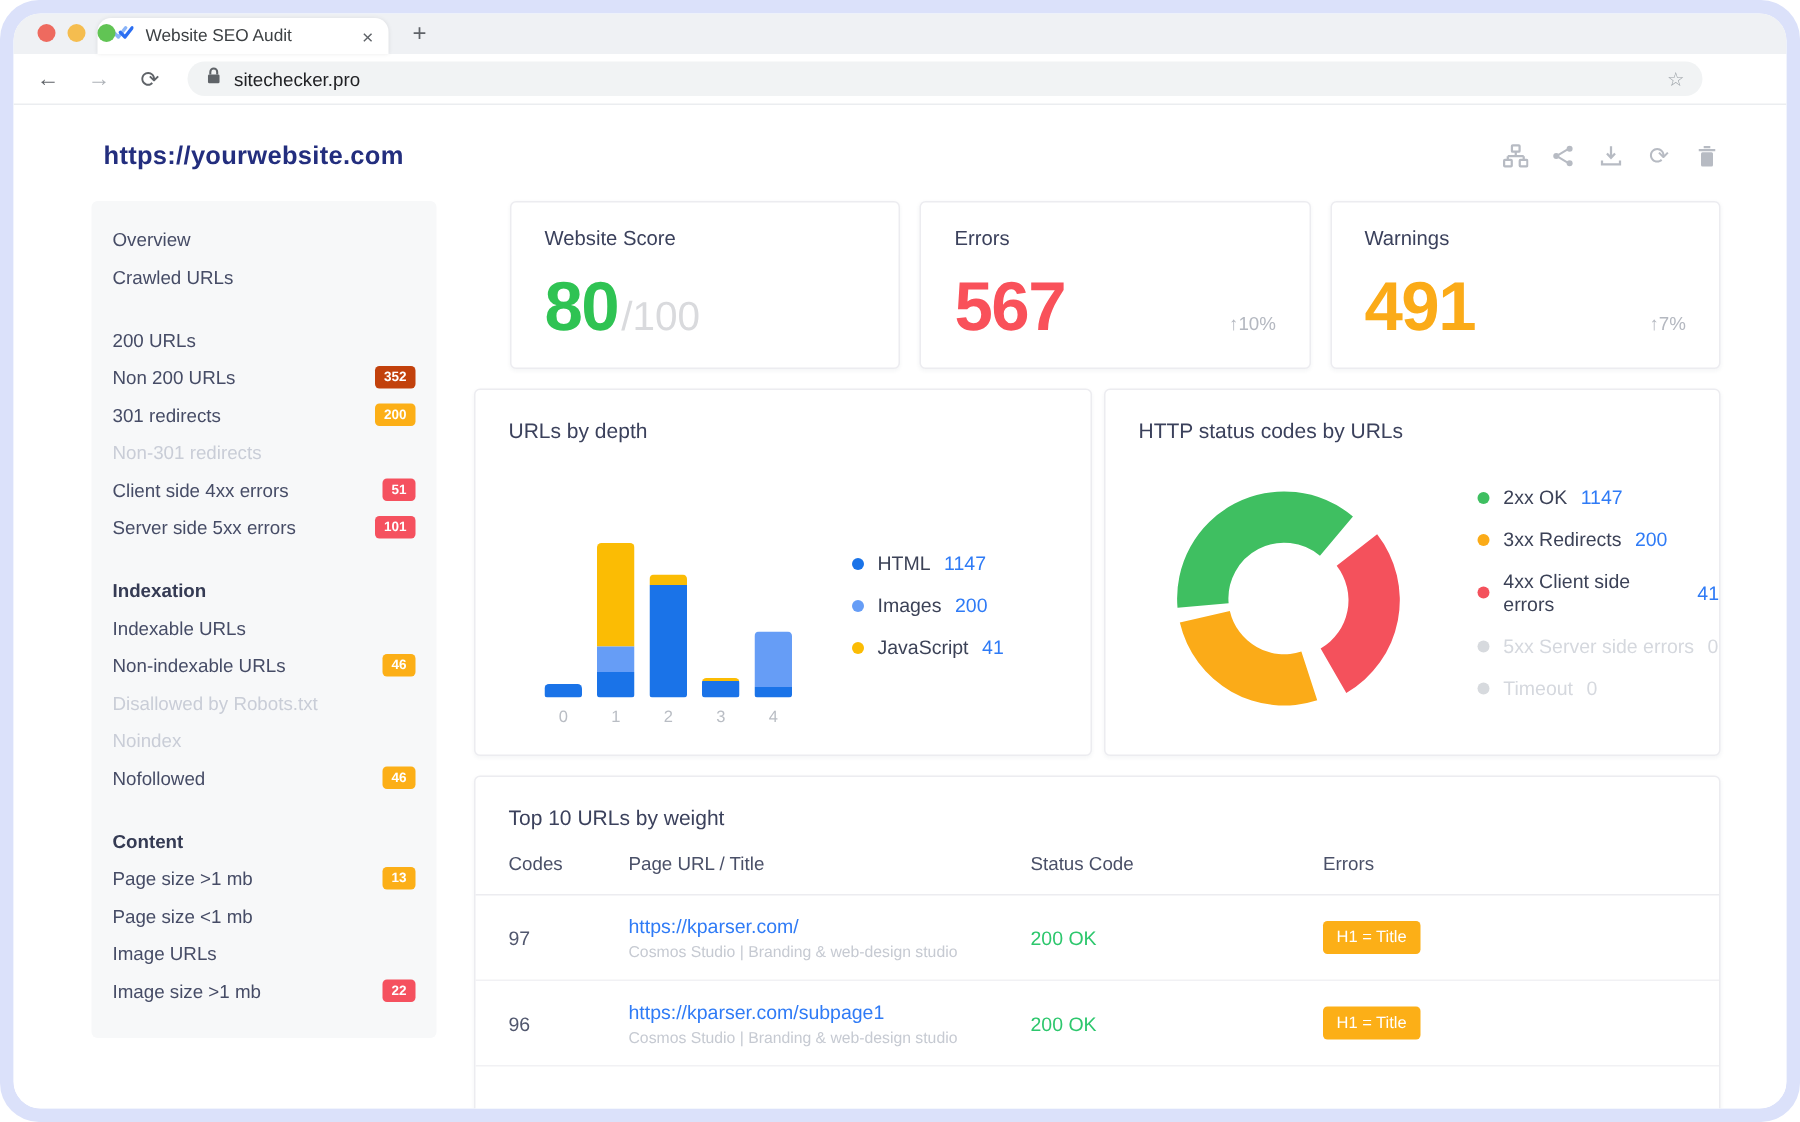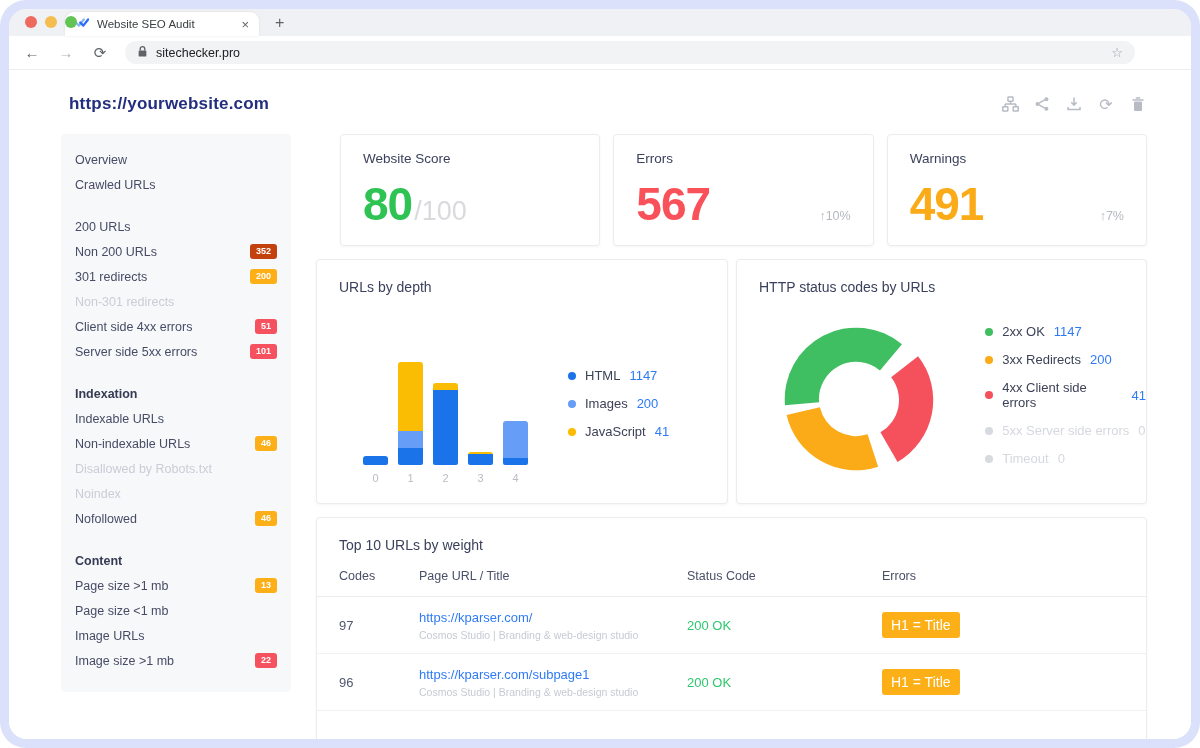--- a/index.html
+++ b/index.html
@@ -77,21 +77,21 @@
   
   .table-card { padding-bottom:2px; }
   .tbl-grid { display:grid; grid-template-columns:80px 268px 195px 1fr; align-items:center; padding:0 22px; }
   .tbl-head { margin-top:16px; padding-bottom:13px; border-bottom:1px solid #ececf0; }
   .tbl-head span { font-size:12.5px; color:#4a5068; }
   .tbl-row { border-bottom:1px solid #f1f1f4; height:57px; }
   .cell-weight { font-size:13px; color:#51576e; }
   .cell-url a { font-size:13px; color:#2f7bf6; text-decoration:none; display:block; margin-bottom:4px; }
   .cell-sub { font-size:10.5px; color:#c6cad2; }
   .cell-status { font-size:13px; color:#2dc76d; }
-  .err-badge { display:inline-block; background:#fcaf17; color:#fff; font-size:14px; font-weight:500; padding:5px 9px; border-radius:3px; }
+  .err-badge { display:inline-block; background:#fcaf17; color:#fff; font-size:11px; font-weight:500; padding:5px 9px; border-radius:3px; }
   .tbl-spacer { height:30px; }
 </style>
 </head>
 <body>
 
 <div class="frame">
   <div class="window">
 
     <div class="tabstrip">
       <div class="lights">

